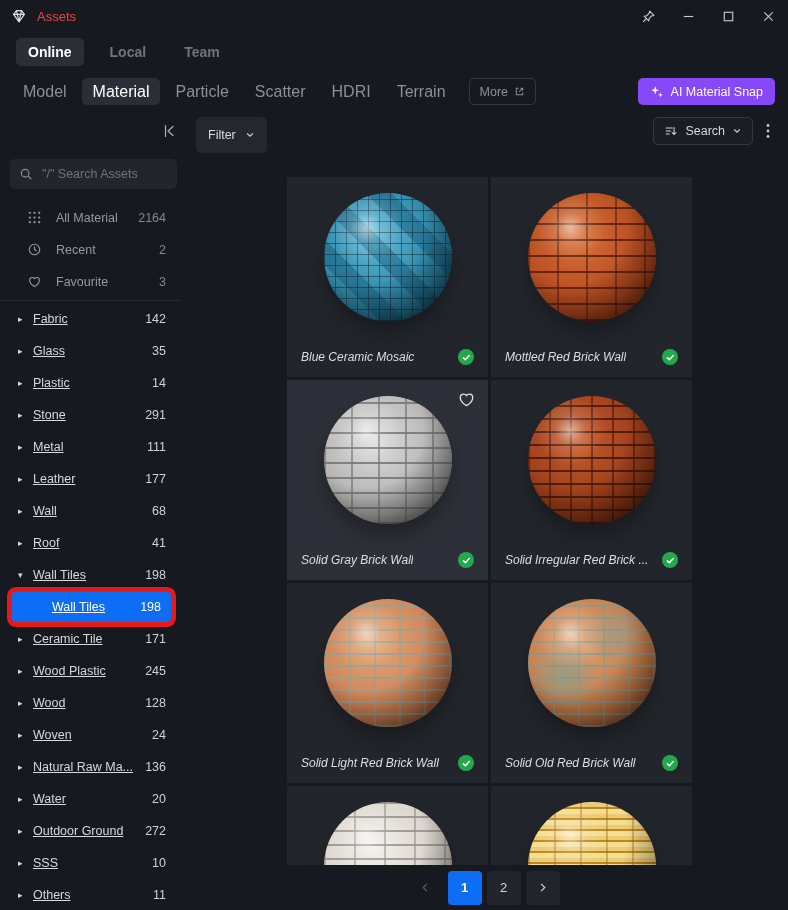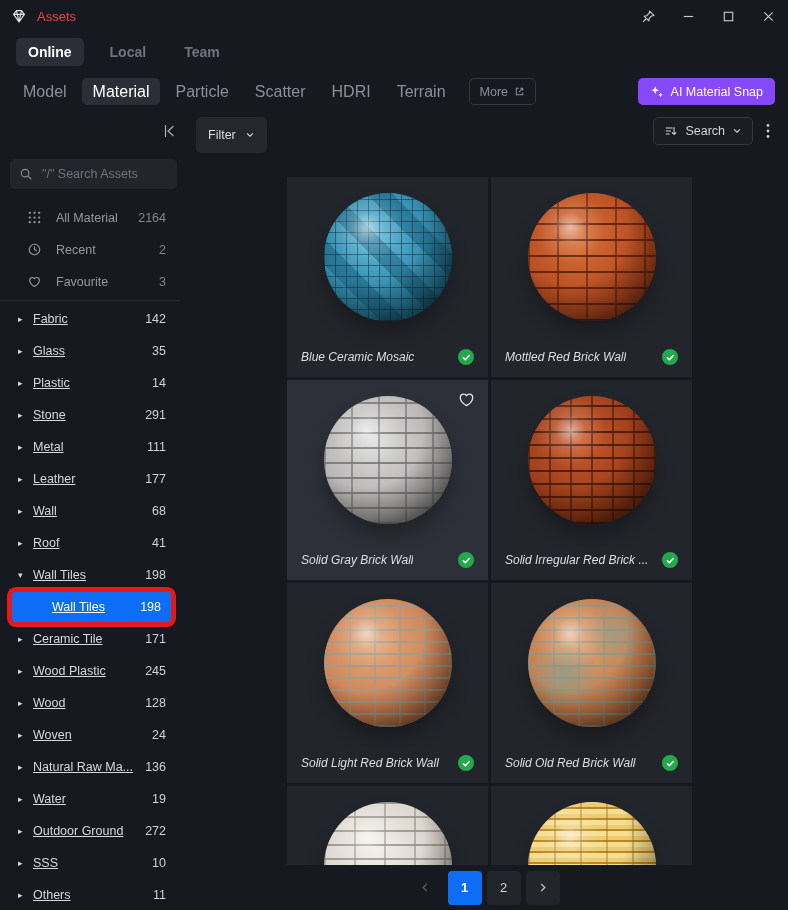--- a/index.html
+++ b/index.html
@@ -367,21 +367,21 @@
     <span class="ccount">24</span>
   </div>
       <div class="cat-row">
     <span class="caret">▸</span>
     <span class="clabel">Natural Raw Ma...</span>
     <span class="ccount">136</span>
   </div>
       <div class="cat-row">
     <span class="caret">▸</span>
     <span class="clabel">Water</span>
-    <span class="ccount">19</span>
+    <span class="ccount">20</span>
   </div>
       <div class="cat-row">
     <span class="caret">▸</span>
     <span class="clabel">Outdoor Ground</span>
     <span class="ccount">272</span>
   </div>
       <div class="cat-row">
     <span class="caret">▸</span>
     <span class="clabel">SSS</span>
     <span class="ccount">10</span>

